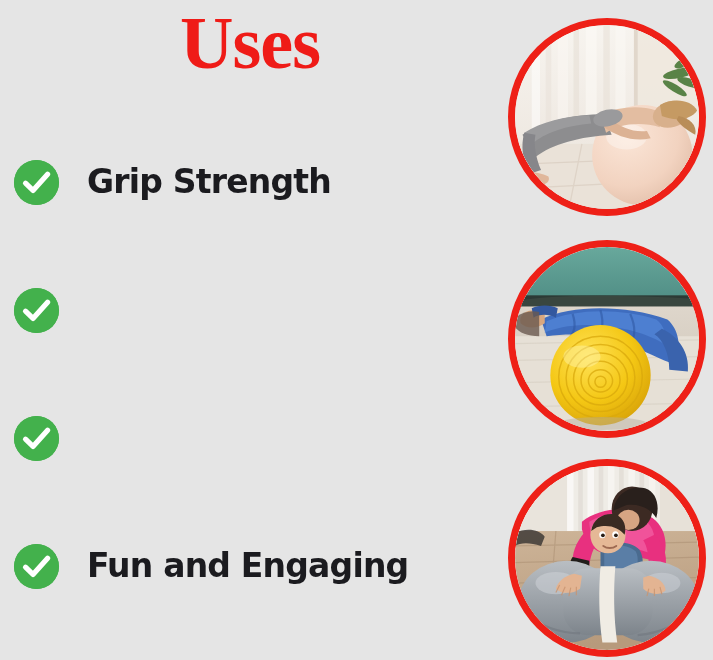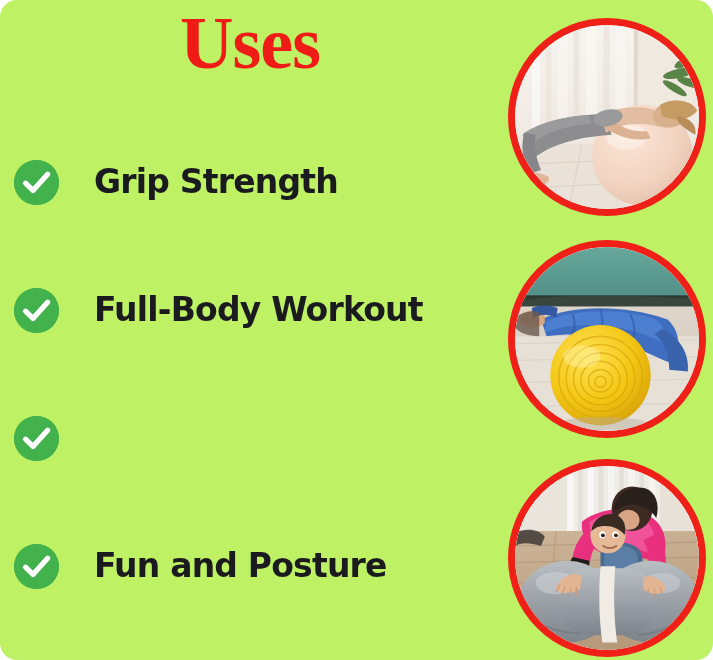--- a/index.html
+++ b/index.html
@@ -13,22 +13,21 @@
     font-family: "Liberation Sans", sans-serif;
     overflow: hidden;
     position: relative;
   }
 
   #poster {
     position: absolute;
     inset: 0;
     width: 713px;
     height: 660px;
-    background: #bef264;
-    border-radius: 17px;
+    background: #e5e5e5;
   }
 
   
   #title {
     position: absolute;
     left: 0;
     top: 2px;
     width: 500px;
     text-align: center;
     font-family: "Liberation Serif", "DejaVu Serif", serif;
@@ -66,21 +65,21 @@
   }
   .check-badge svg {
     position: absolute;
     left: 0;
     top: 0;
     width: 45px;
     height: 45px;
     display: block;
   }
   .benefit-label {
-    margin-left: 35px;
+    margin-left: 28px;
     font-family: "DejaVu Sans", "Liberation Sans", sans-serif;
     font-weight: bold;
     font-size: 33px;
     line-height: 36px;
     letter-spacing: -0.8px;
     color: #1b1b1f;
     white-space: nowrap;
   }
 
   
@@ -129,40 +128,39 @@
       <span class="benefit-label">Grip Strength</span>
     </div>
 
     <div class="benefit-row">
       <span class="check-badge">
         <svg viewBox="0 0 45 45" aria-hidden="true">
           <circle cx="22.5" cy="22.5" r="22.5" fill="#43b14c"></circle>
           <path d="M11.5 23.2 L19 30.4 L33.6 14.2" fill="none" stroke="#ffffff" stroke-width="5.2" stroke-linecap="round" stroke-linejoin="round"></path>
         </svg>
       </span>
-      <span class="benefit-label">Full-Body Workout</span>
     </div>
 
     <div class="benefit-row">
       <span class="check-badge">
         <svg viewBox="0 0 45 45" aria-hidden="true">
           <circle cx="22.5" cy="22.5" r="22.5" fill="#43b14c"></circle>
           <path d="M11.5 23.2 L19 30.4 L33.6 14.2" fill="none" stroke="#ffffff" stroke-width="5.2" stroke-linecap="round" stroke-linejoin="round"></path>
         </svg>
       </span>
     </div>
 
     <div class="benefit-row">
       <span class="check-badge">
         <svg viewBox="0 0 45 45" aria-hidden="true">
           <circle cx="22.5" cy="22.5" r="22.5" fill="#43b14c"></circle>
           <path d="M11.5 23.2 L19 30.4 L33.6 14.2" fill="none" stroke="#ffffff" stroke-width="5.2" stroke-linecap="round" stroke-linejoin="round"></path>
         </svg>
       </span>
-      <span class="benefit-label">Fun and Posture</span>
+      <span class="benefit-label">Fun and Engaging</span>
     </div>
 
   </div>
 
   <div class="photo-circle" id="photo-0">
     <div class="photo-inner">
       <svg viewBox="0 0 198 198" preserveAspectRatio="xMidYMid slice" aria-hidden="true">
         <defs>
           <linearGradient id="g1bg" x1="0" y1="0" x2="0" y2="1">
             <stop offset="0" stop-color="#f7f4ef"></stop>

